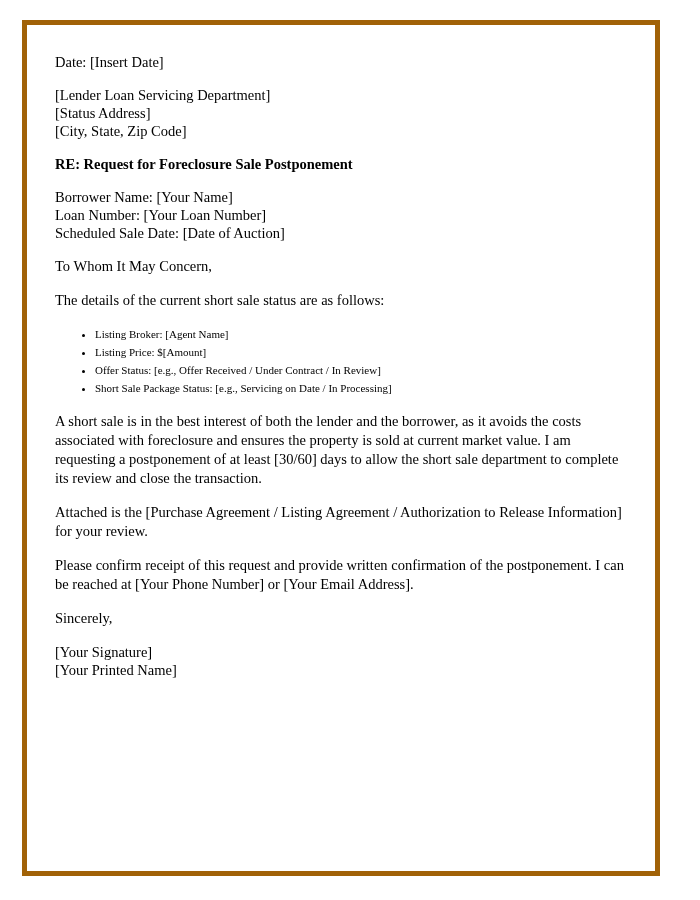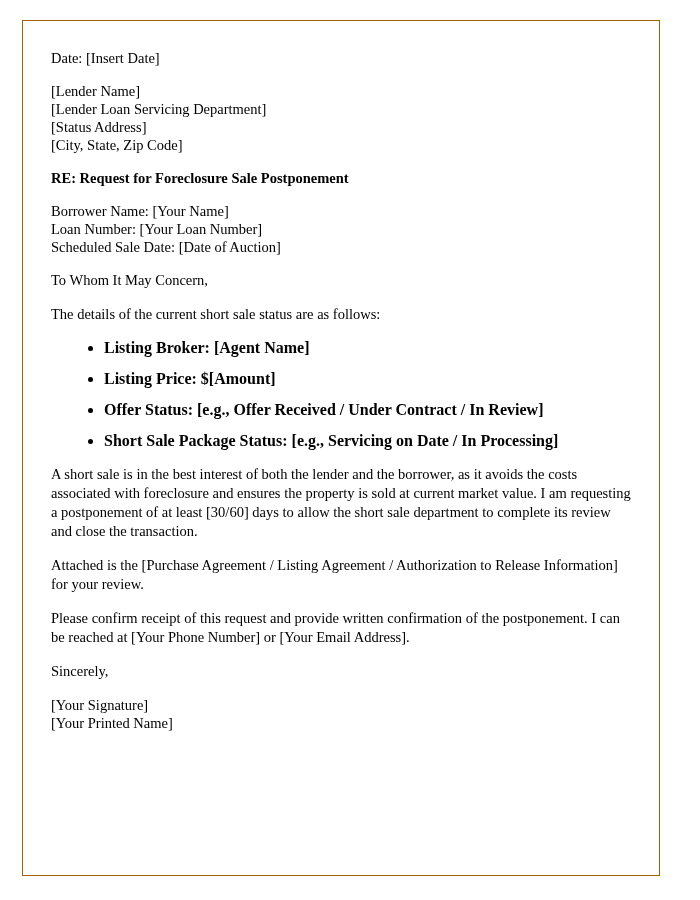--- a/index.html
+++ b/index.html
@@ -17,21 +17,21 @@
     width: 700px;
     height: 900px;
     background: #ffffff;
   }
   .page {
     position: absolute;
     left: 22px;
     top: 20px;
     width: 638px;
     height: 856px;
-    border: 1px solid #a16207;
+    border: 5px solid #a16207;
     background: #ffffff;
     padding: 28px 28px 20px 28px;
     overflow: hidden;
   }
   .line {
     font-size: 14.5px;
     line-height: 18px;
     margin: 0;
   }
   .para {
@@ -45,36 +45,34 @@
     font-size: 14.5px;
     line-height: 18px;
     margin: 8px 0 15px 0;
   }
   ul.bullets {
     margin: 0 0 15px 0;
     padding: 0 0 0 40px;
     list-style-type: disc;
   }
   ul.bullets li {
-    font-size: 16px;
+    font-size: 11px;
     line-height: 18px;
-    margin: 13px;
-    font-weight: bold;
+    margin: 0;
   }
 </style>
 </head>
 <body>
 
 <div class="canvas">
   <div class="page">
 
     <p class="line block">Date: [Insert Date]</p>
 
     <div class="block">
-      <p class="line">[Lender Name]</p>
       <p class="line">[Lender Loan Servicing Department]</p>
       <p class="line">[Status Address]</p>
       <p class="line">[City, State, Zip Code]</p>
     </div>
 
     <p class="subject">RE: Request for Foreclosure Sale Postponement</p>
 
     <div class="block">
       <p class="line">Borrower Name: [Your Name]</p>
       <p class="line">Loan Number: [Your Loan Number]</p>

